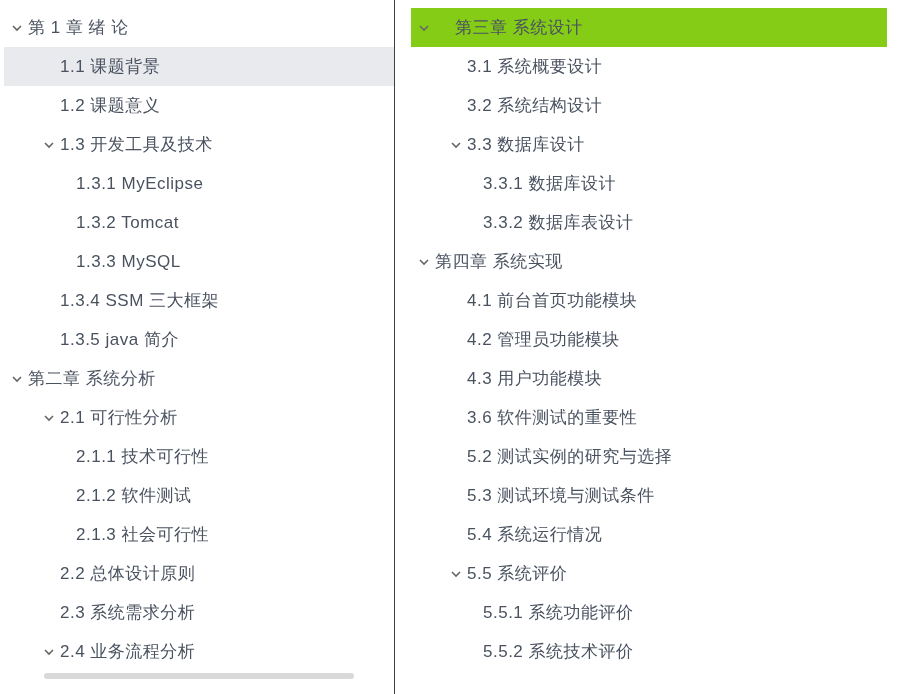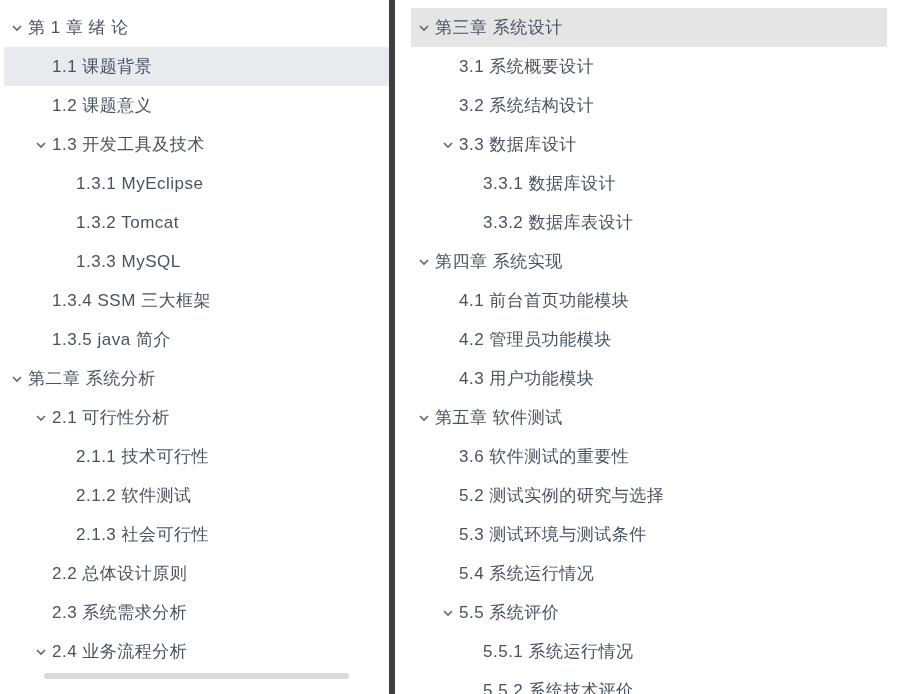--- a/index.html
+++ b/index.html
@@ -14,21 +14,21 @@
       display: flex;
     }
     .panel {
       flex: 1;
       padding: 8px 4px;
       overflow: hidden;
     }
     .panel-left {
       width: 395px;
       flex: 0 0 395px;
-      border-right: 6px solid #404040;
+      border-right: 1px solid #404040;
       padding-right: 0;
     }
     .panel-right {
       padding-left: 16px;
     }
     .tree-item {
       display: flex;
       align-items: center;
       height: 39px;
       padding: 0 8px;
@@ -54,31 +54,32 @@
       width: 20px;
       display: inline-block;
       flex-shrink: 0;
     }
     .label {
       color: #4a5260;
       font-size: 17px;
       letter-spacing: 0.5px;
     }
     .indent-0 { padding-left: 4px; }
-    .indent-1 { padding-left: 28px; align-items: center; }
+    .indent-1 { padding-left: 36px; align-items: center; }
     .indent-2 { padding-left: 52px; }
     .scrollbar-track {
       height: 6px;
       background: #d9d9d9;
       margin: 2px 40px 0 40px;
       border-radius: 3px;
     }
     .wide-item {
-      background: #e5e5e5;
+      background: #84cc16;
       margin-right: 20px;
+      gap: 20px;
     }
   </style>
 </head>
 <body>
 
 <div class="panel panel-left">
   <div id="tree-left">
       <div class="tree-item indent-0">
         <span class="chevron">
           <svg viewBox="0 0 10 10">
@@ -218,28 +219,20 @@
         <span class="label">4.1 前台首页功能模块</span>
       </div>
       <div class="tree-item indent-1">
         <span class="spacer"></span>
         <span class="label">4.2 管理员功能模块</span>
       </div>
       <div class="tree-item indent-1">
         <span class="spacer"></span>
         <span class="label">4.3 用户功能模块</span>
       </div>
-      <div class="tree-item indent-0">
-        <span class="chevron">
-          <svg viewBox="0 0 10 10">
-            <path d="M1 3 L5 7 L9 3" fill="none" stroke="#666" stroke-width="1.6"></path>
-          </svg>
-        </span>
-        <span class="label">第五章   软件测试</span>
-      </div>
       <div class="tree-item indent-1">
         <span class="spacer"></span>
         <span class="label">3.6 软件测试的重要性</span>
       </div>
       <div class="tree-item indent-1">
         <span class="spacer"></span>
         <span class="label">5.2 测试实例的研究与选择</span>
       </div>
       <div class="tree-item indent-1">
         <span class="spacer"></span>
@@ -252,20 +245,20 @@
       <div class="tree-item indent-1">
         <span class="chevron">
           <svg viewBox="0 0 10 10">
             <path d="M1 3 L5 7 L9 3" fill="none" stroke="#666" stroke-width="1.6"></path>
           </svg>
         </span>
         <span class="label">5.5 系统评价</span>
       </div>
       <div class="tree-item indent-2">
         <span class="spacer"></span>
-        <span class="label">5.5.1 系统运行情况</span>
+        <span class="label">5.5.1 系统功能评价</span>
       </div>
       <div class="tree-item indent-2">
         <span class="spacer"></span>
         <span class="label">5.5.2 系统技术评价</span>
       </div>
     </div>
 </div>
 
 </body></html>

